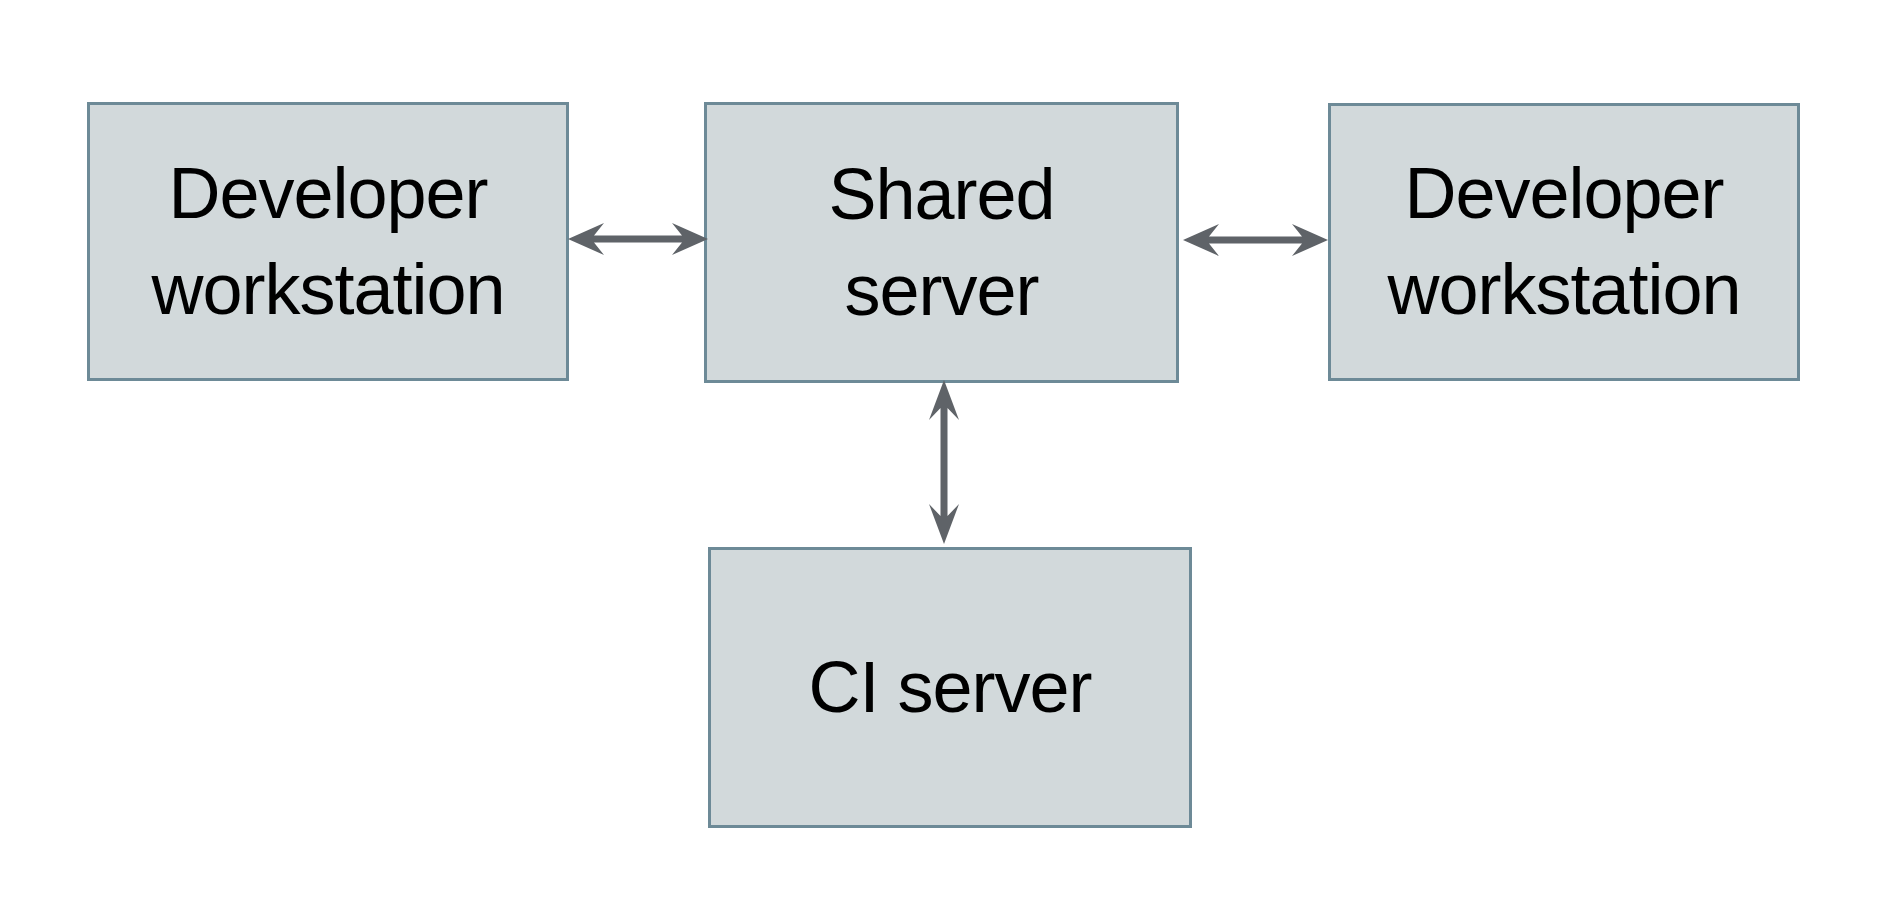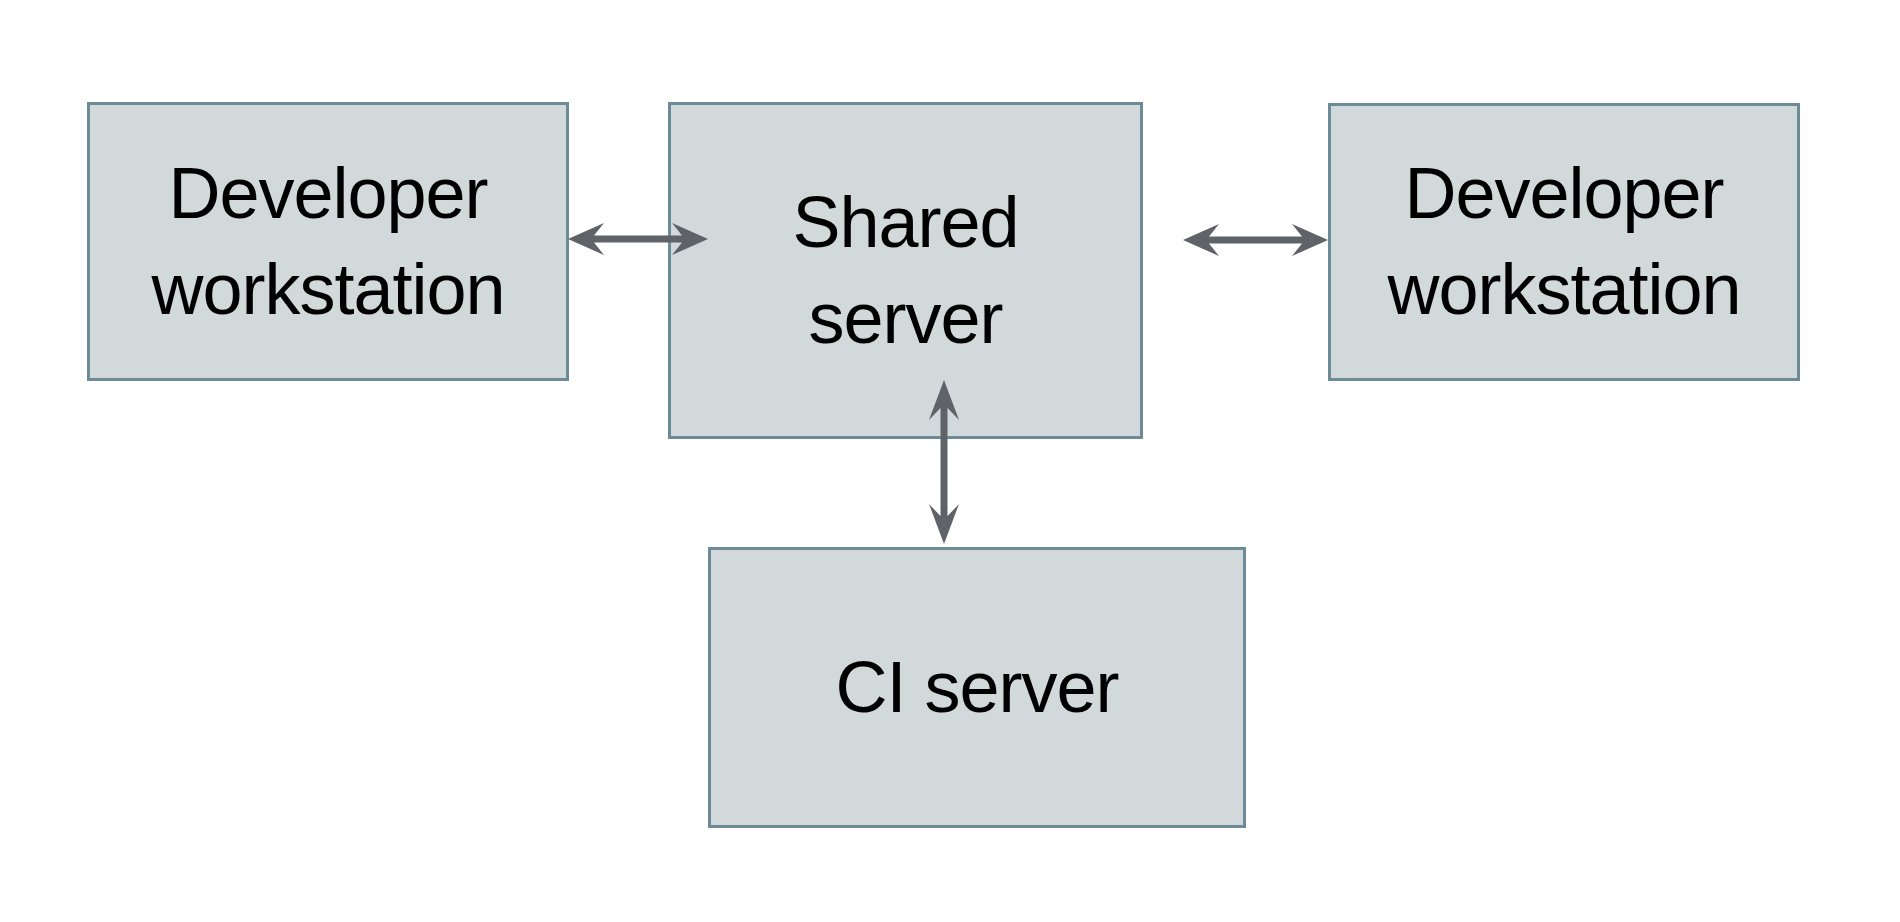--- a/index.html
+++ b/index.html
@@ -25,23 +25,23 @@
     align-items: center;
     justify-content: center;
     text-align: center;
     color: var(--text, #000000);
     font-size: 72px;
     line-height: 1.33;
     letter-spacing: -1px;
   }
   .node-line { display: block; }
   .node-dev-left    { left: 87px;   top: 102px; width: 482px; height: 279px; }
-  .node-cache       { left: 668px;  top: 102px; width: 475px; height: 337px; }
+  .node-cache       { left: 704px;  top: 102px; width: 475px; height: 281px; }
   .node-dev-right   { left: 1328px; top: 103px; width: 472px; height: 278px; }
-  .node-ci          { left: 708px;  top: 547px; width: 538px; height: 281px; }
+  .node-ci          { left: 708px;  top: 547px; width: 484px; height: 281px; }
   .connector {
     position: absolute;
     color: var(--arrow, #5f6368);
   }
   .conn-left     { left: 566px;  top: 209px; }
   .conn-right    { left: 1181px; top: 210px; }
   .conn-vertical { left: 914px;  top: 378px; }
 </style>
 </head>
 <body>

